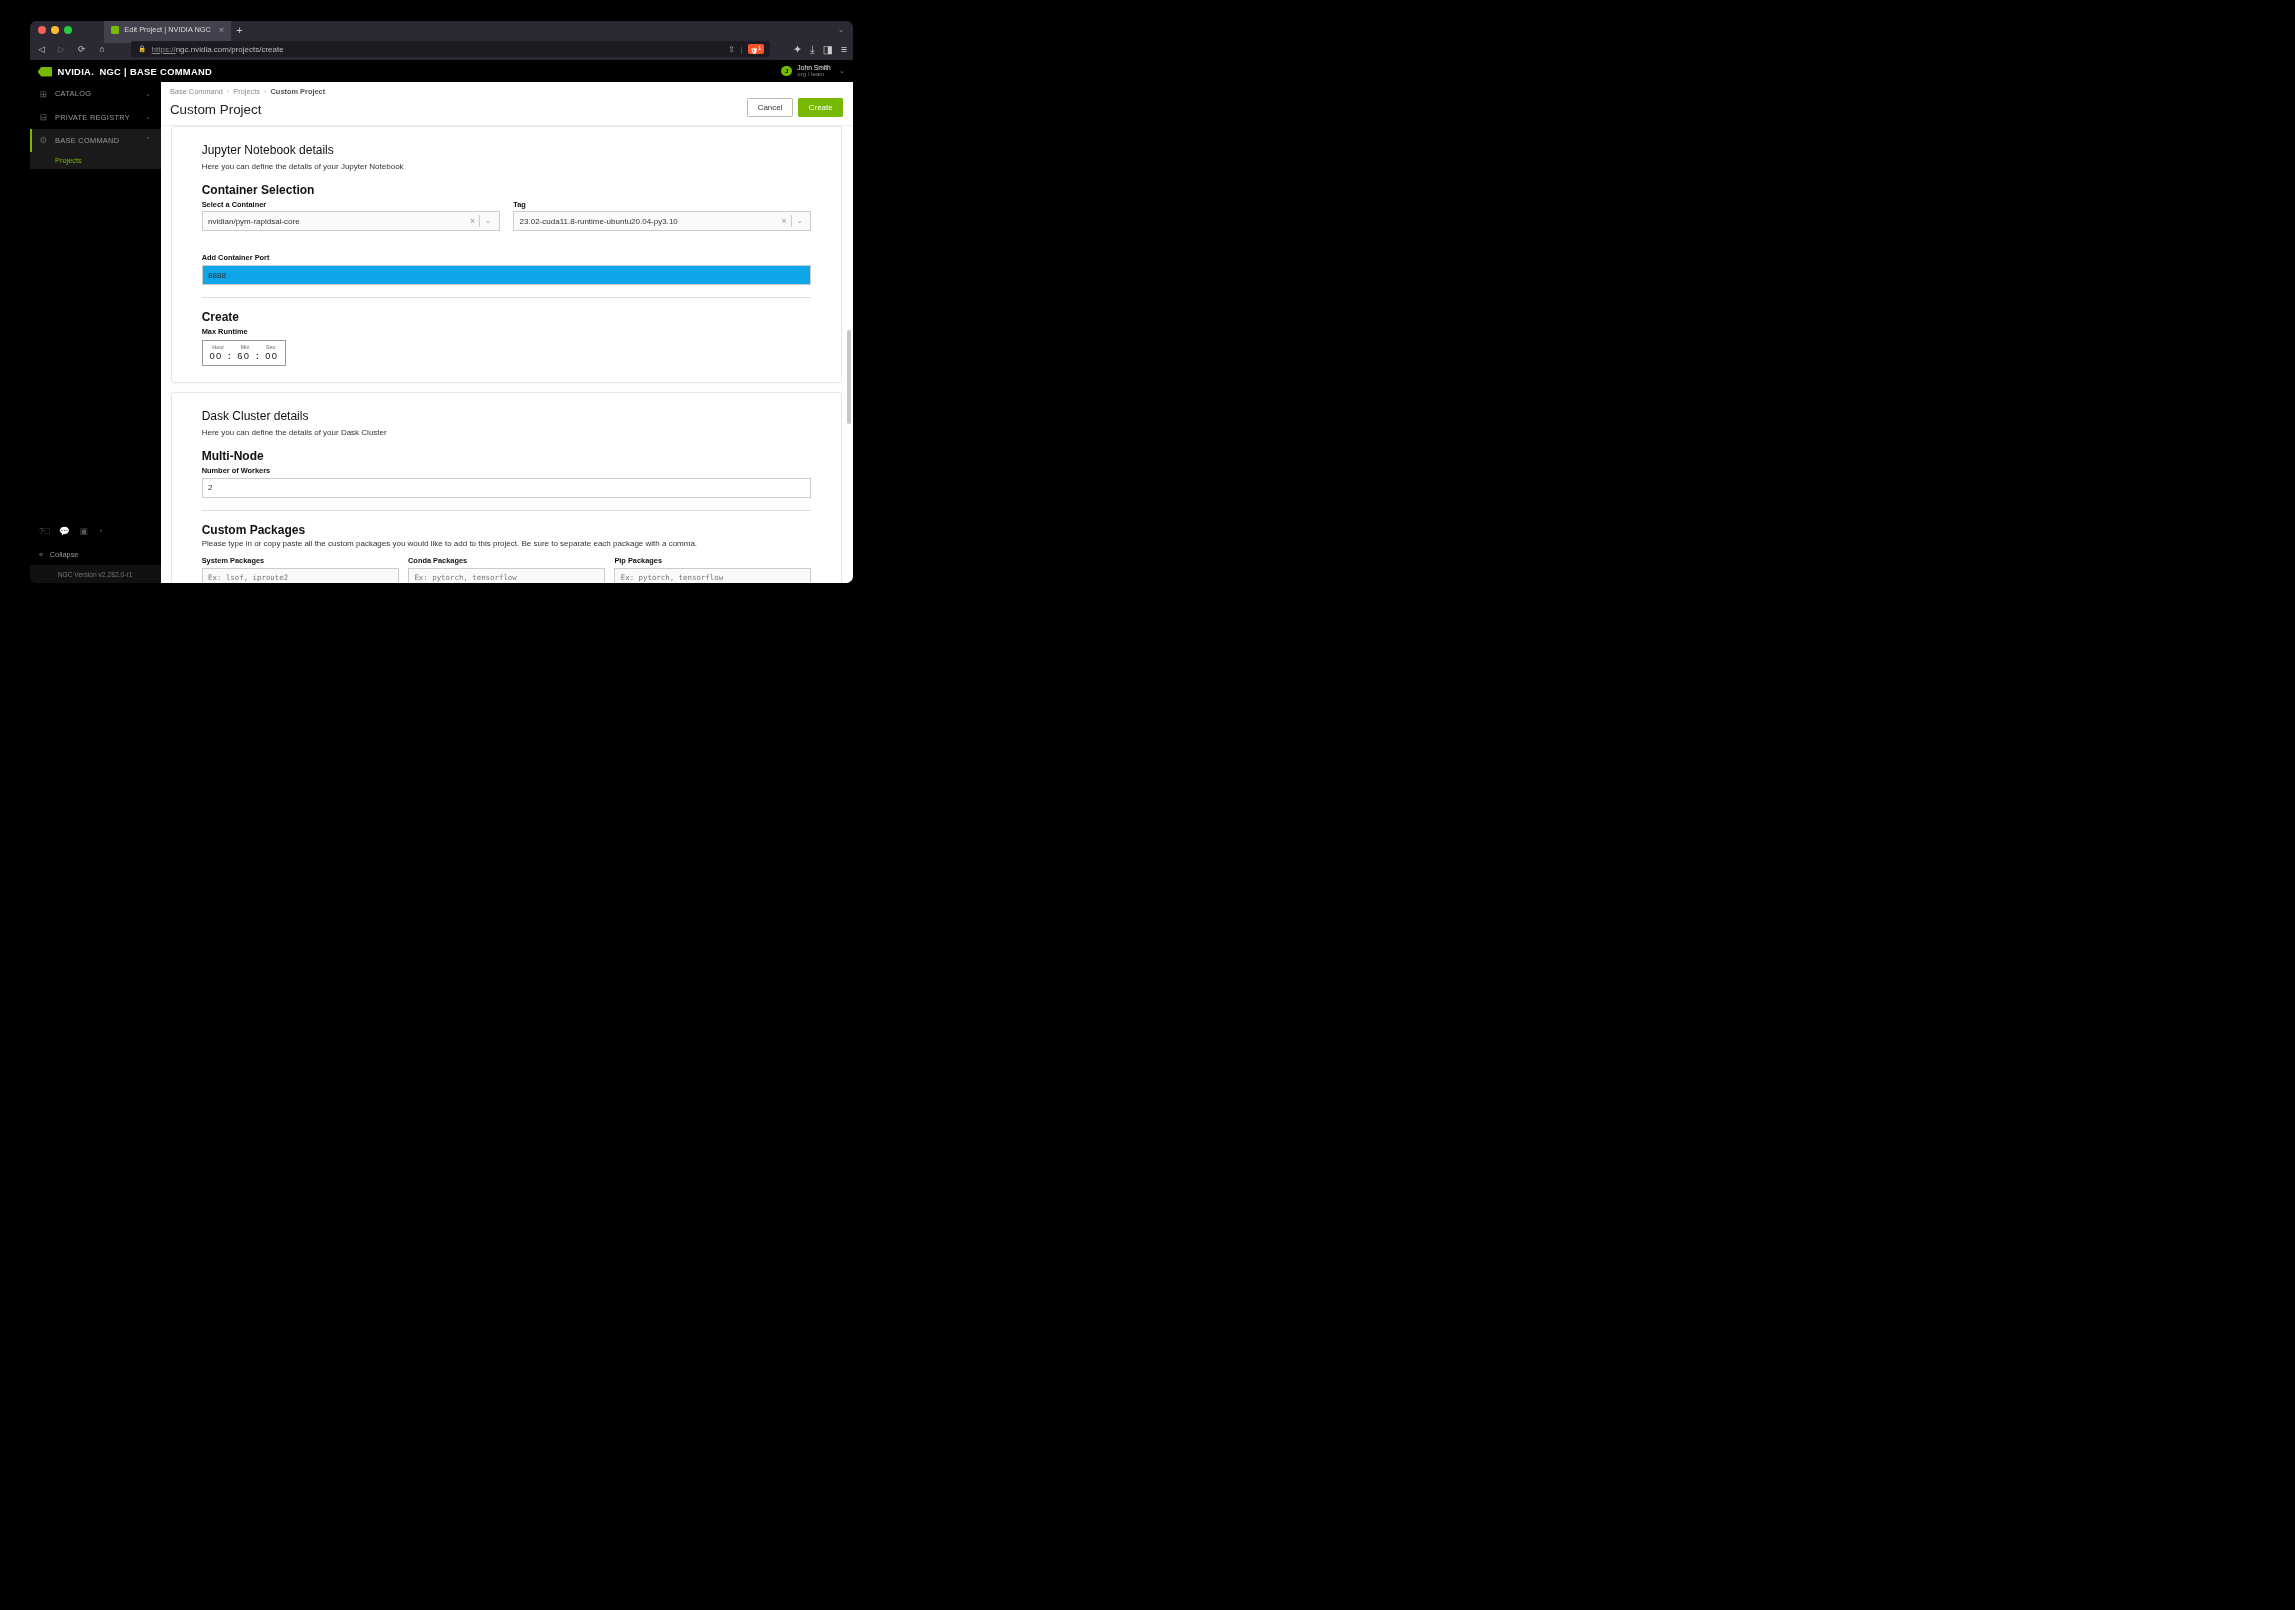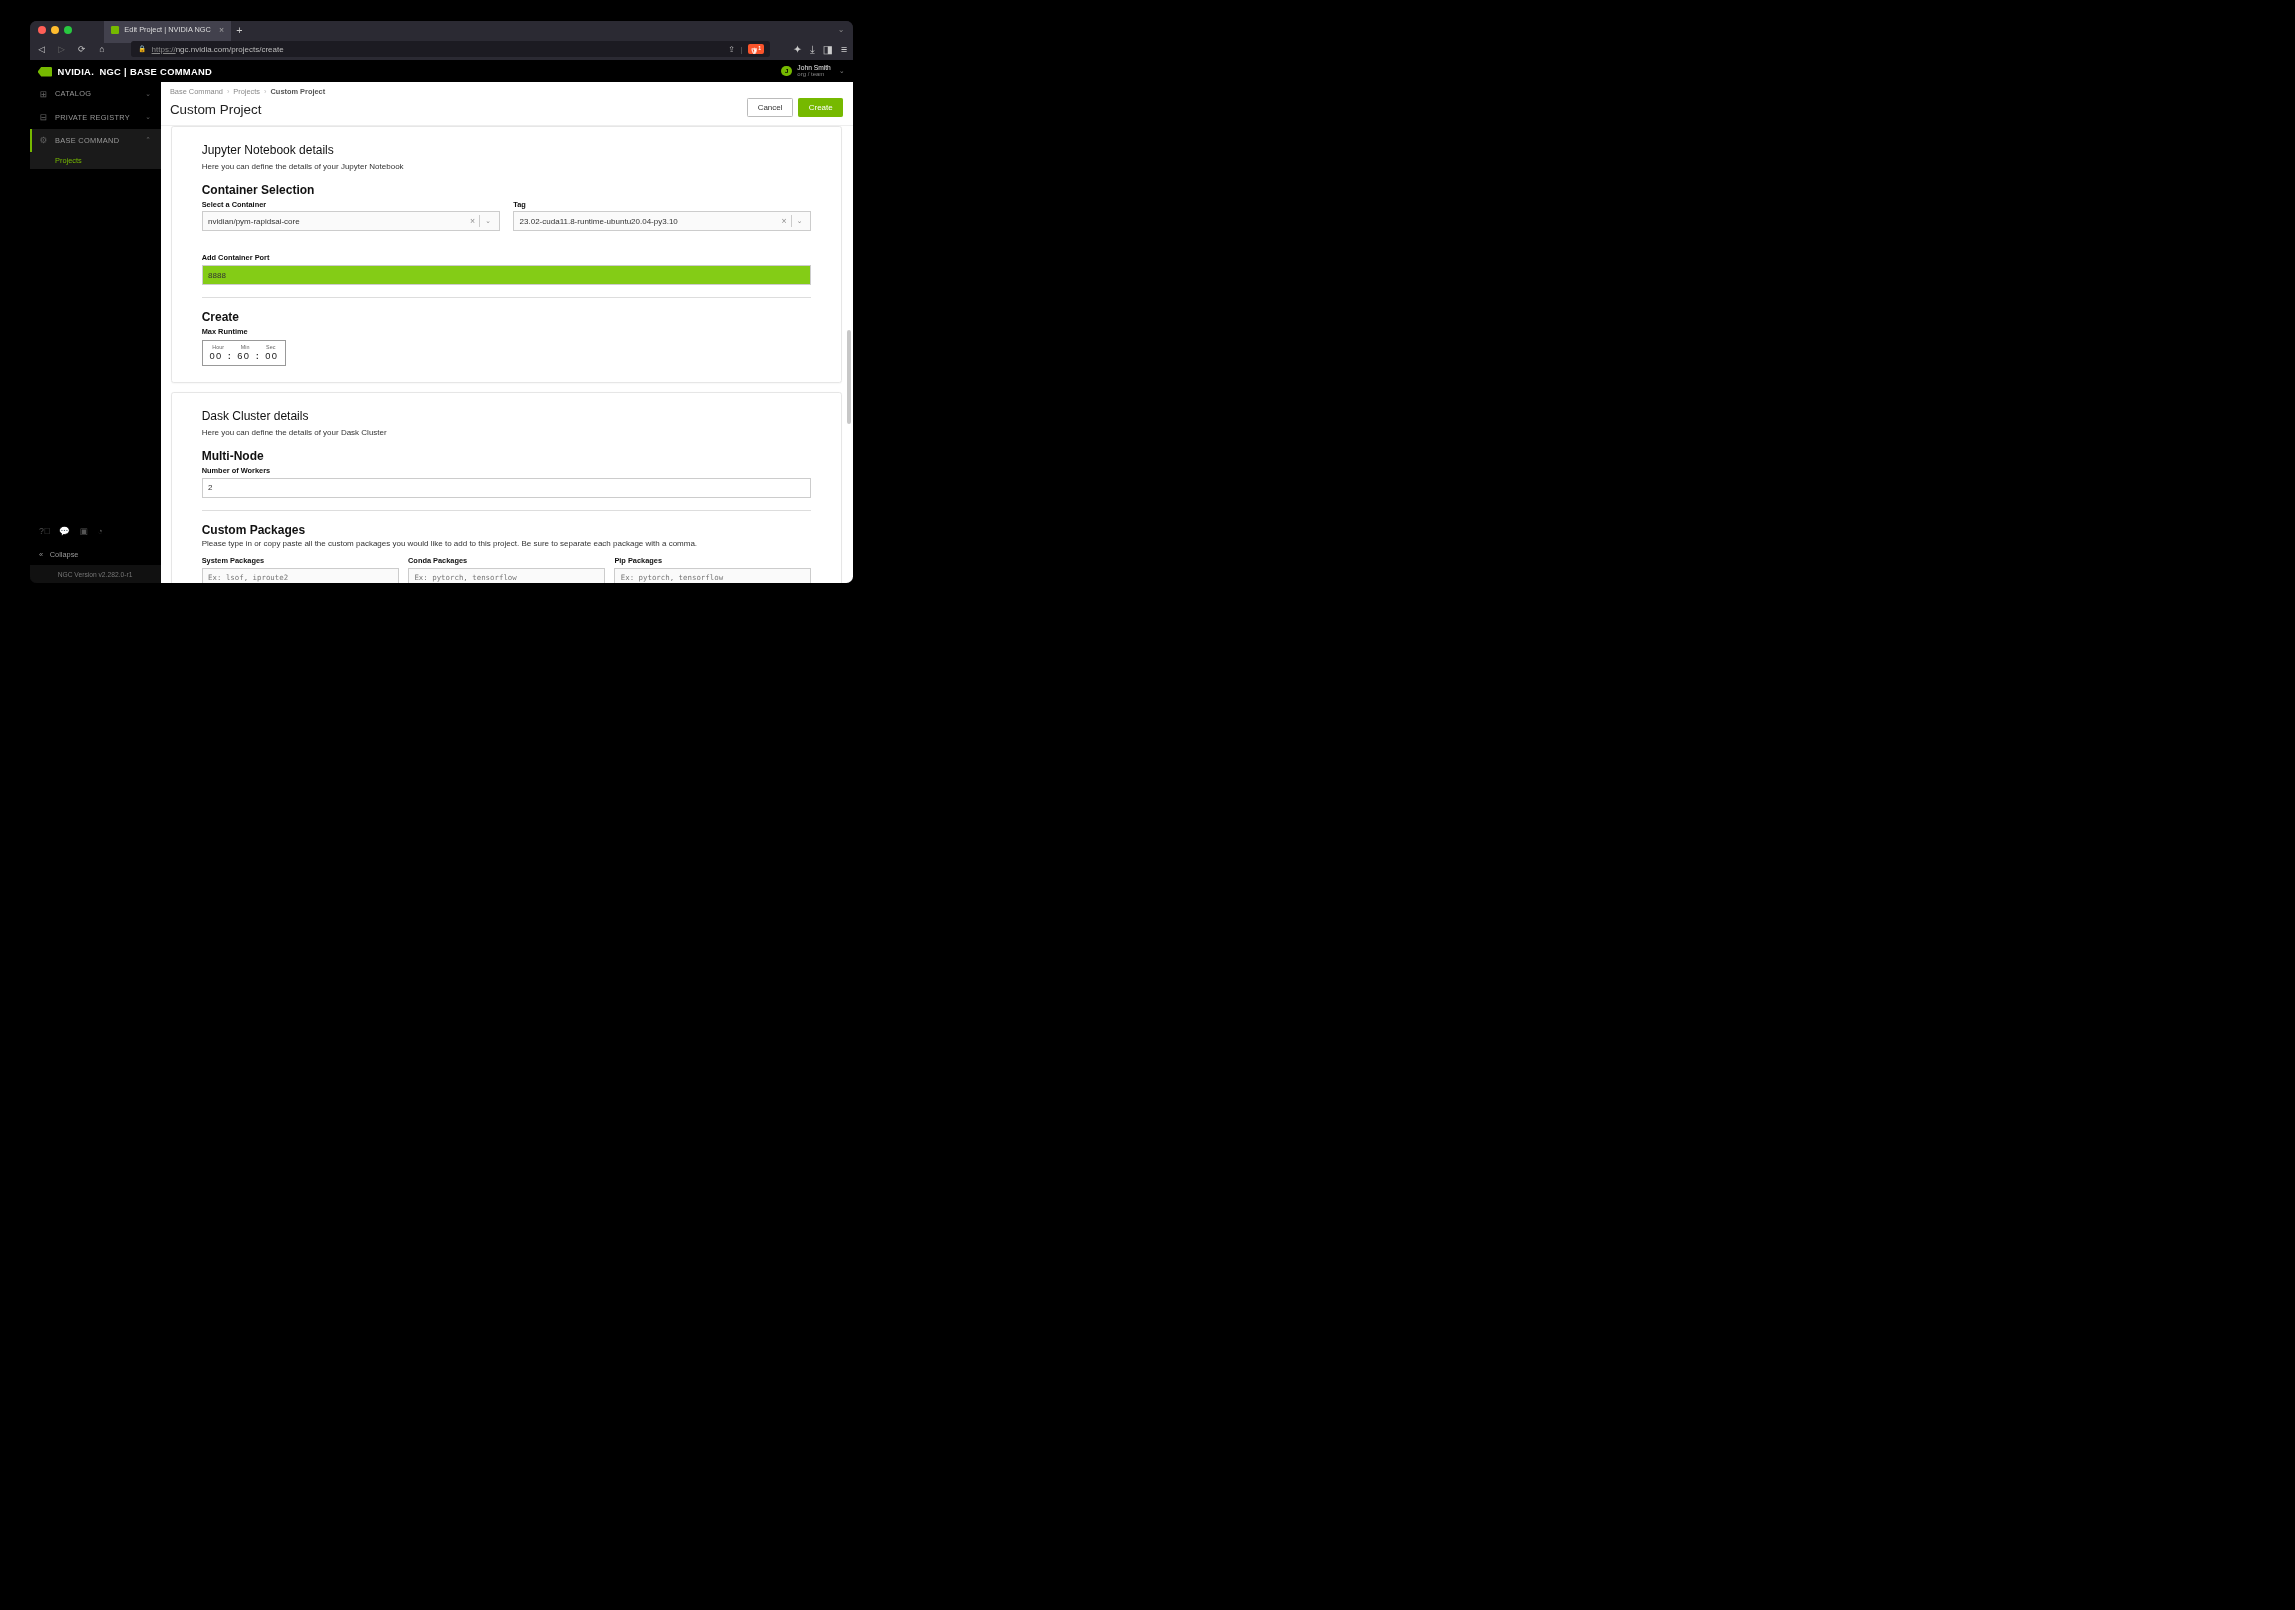--- a/index.html
+++ b/index.html
@@ -72,21 +72,21 @@
 .card .desc { font-size: 8px; color: #333; margin-bottom: 12px; }
 .section-label { font-size: 12px; font-weight: 600; color: #111; margin-bottom: 2.7px; }
 .field-label { font-size: 7.4px; font-weight: 600; color: #111; margin-bottom: 2.7px; display: block; }
 .row { display: flex; gap: 13.4px; margin-bottom: 22px; }
 .col { flex: 1; }
 .select { display: flex; align-items: center; border: 0.7px solid #ccc; background: #fafafa; height: 20px; padding: 0 5.4px; font-size: 8px; color: #333; }
 .select .val { flex: 1; }
 .select .clear { color: #888; padding: 0 4px; font-size: 8.7px; }
 .select .divider { width: 0.7px; height: 12px; background: #ccc; }
 .select .caret { color: #888; padding: 0 2.7px 0 5.4px; font-size: 6.7px; }
-.input { width: 100%; border: 0.7px solid #ccc; background: #84cc16; height: 20px; padding: 0 5.4px; font-size: 8px; color: #333; }
+.input { width: 100%; border: 0.7px solid #ccc; background: #0ea5e9; height: 20px; padding: 0 5.4px; font-size: 8px; color: #333; }
 .input.white { background: #fff; }
 hr { border: none; border-top: 0.7px solid #ddd; margin: 12px 0; }
 .runtime-box { display: inline-flex; flex-direction: column; border: 0.7px solid #999; padding: 2.7px 6.7px 4px; }
 .runtime-labels { display: flex; gap: 10.7px; font-size: 5.4px; color: #666; justify-content: space-around; }
 .runtime-values { display: flex; gap: 4px; font-size: 9.4px; font-family: monospace; color: #222; letter-spacing: 1.3px; }
 .pkg-row { display: flex; gap: 9.4px; }
 .pkg-col { flex: 1; }
 textarea.pkg { width: 100%; height: 48px; border: 0.7px solid #ccc; background: #fafafa; padding: 4px 5.4px; font-size: 7.4px; font-family: monospace; color: #333; resize: both; }
 
 .scrollbar-track { position: absolute; right: 1.3px; top: 20px; width: 4px; height: 94px; background: #999; border-radius: 2px; opacity: 0.55; }

